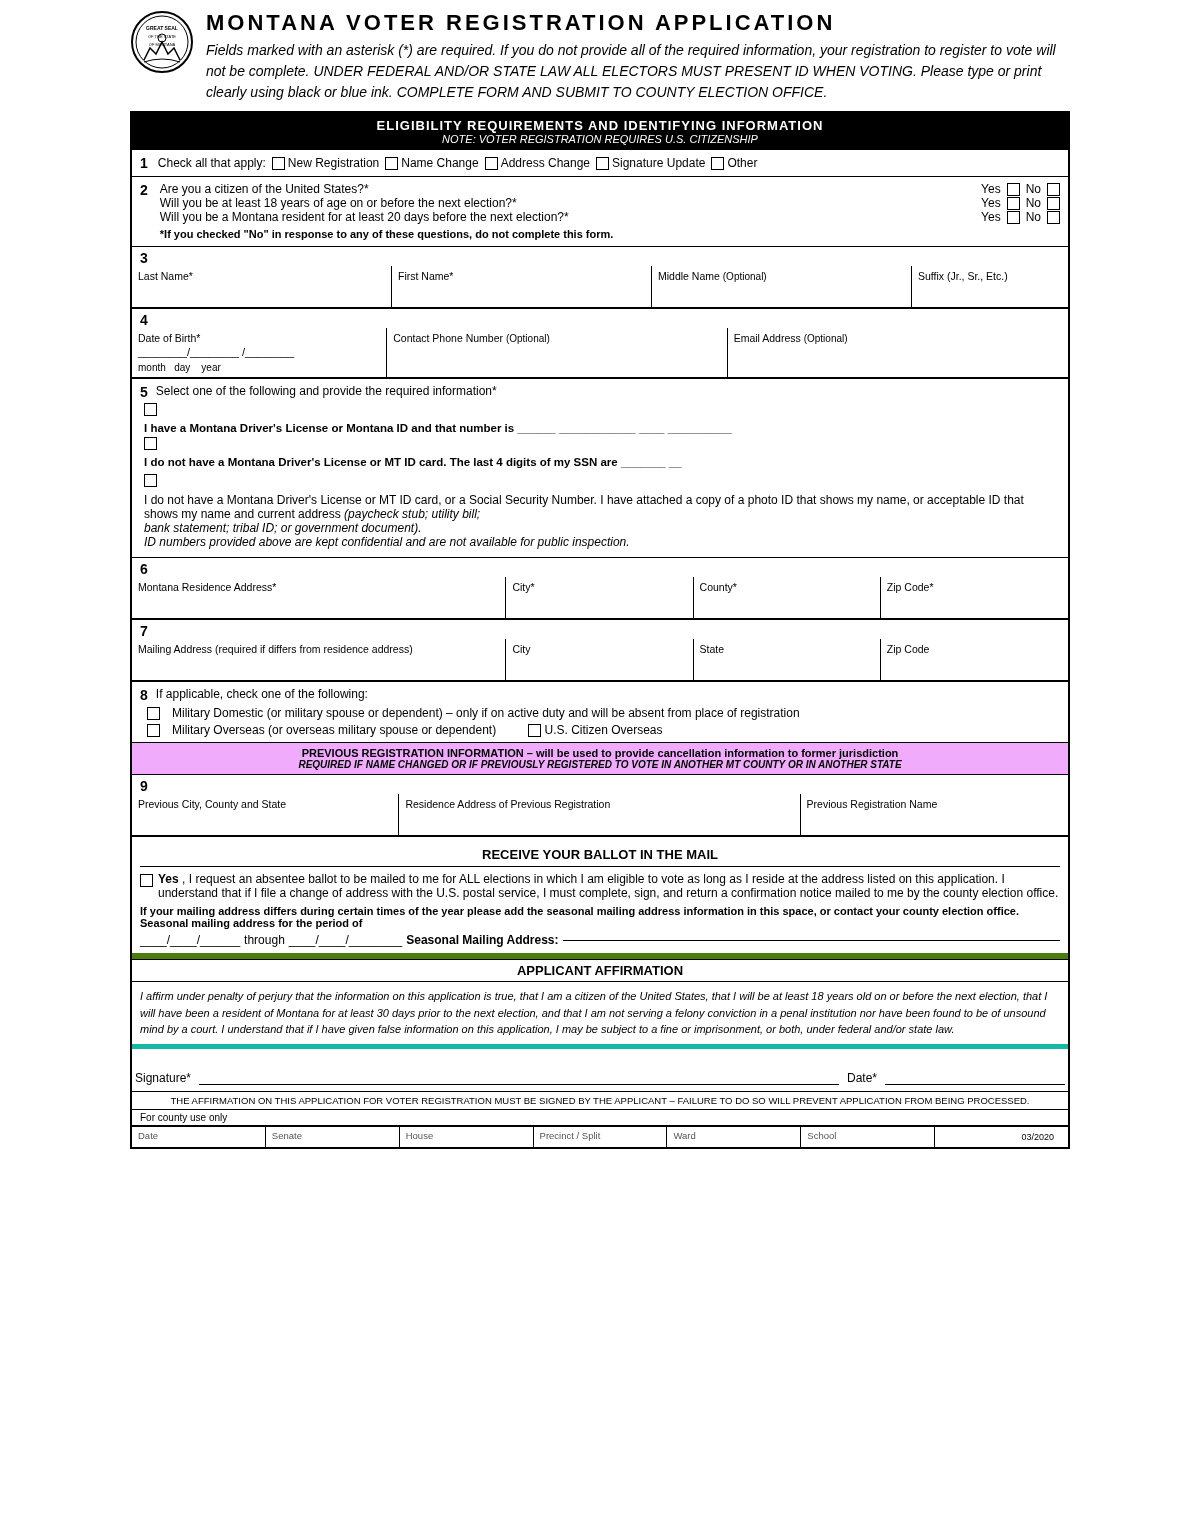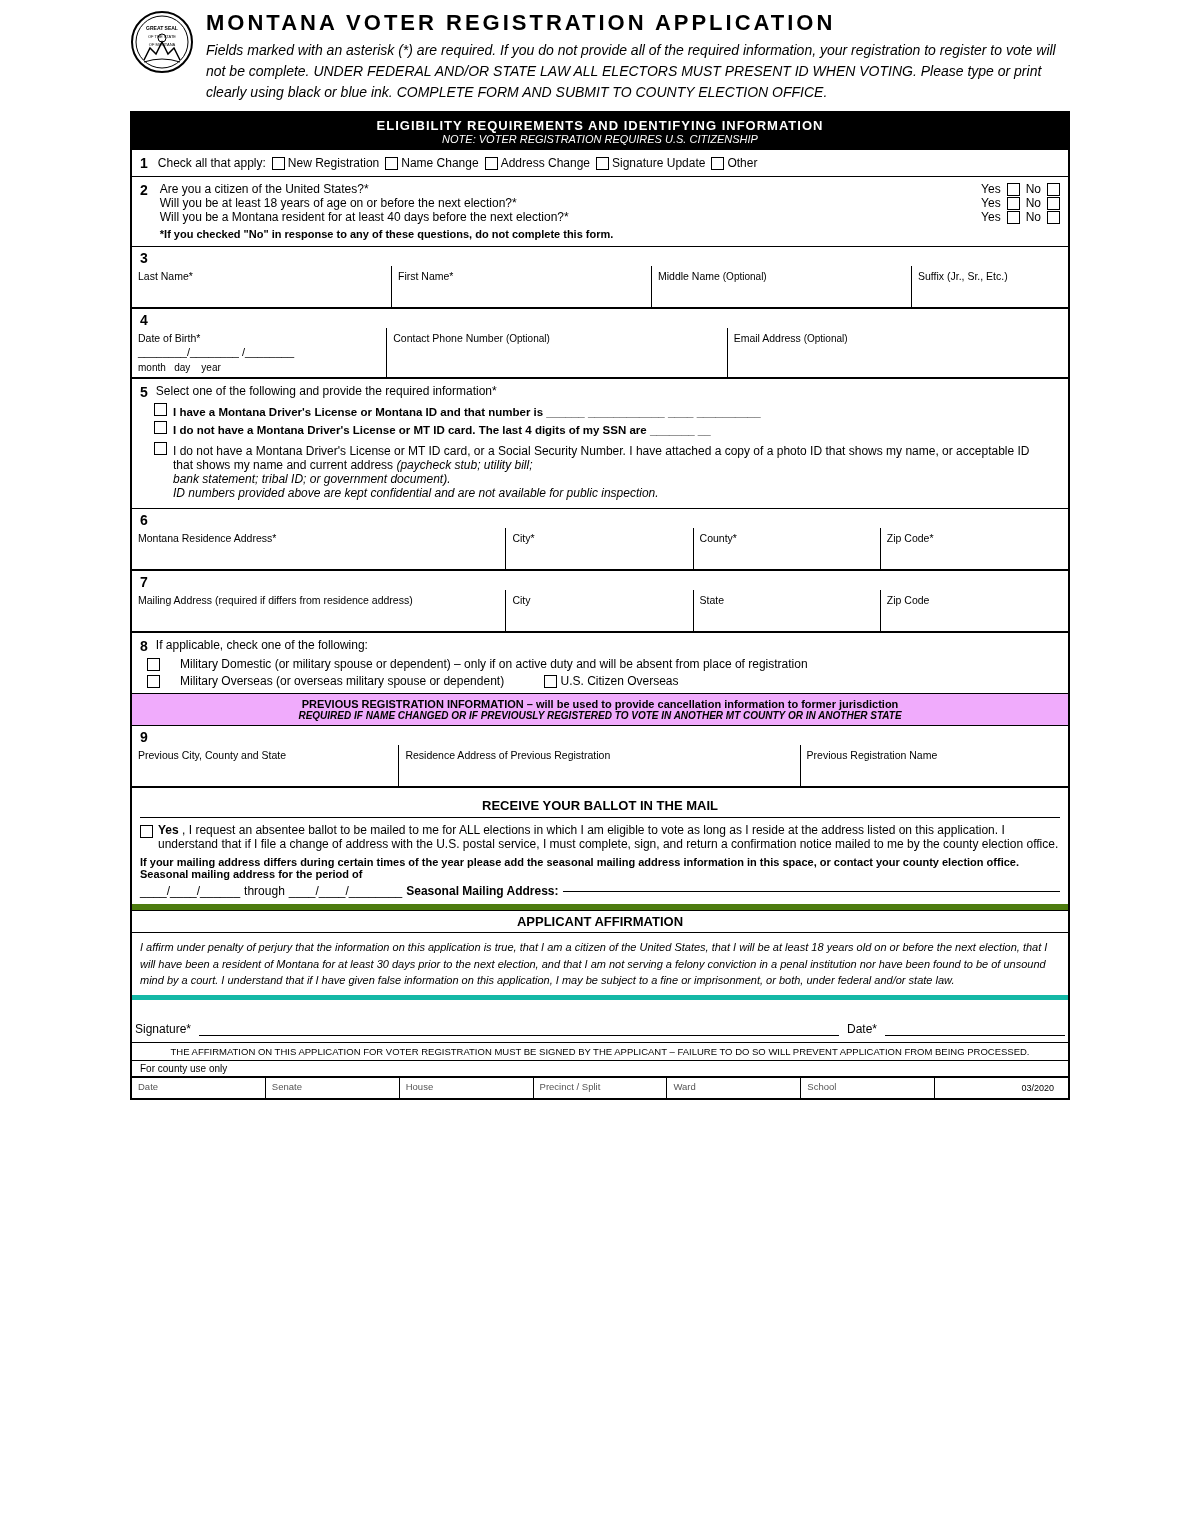--- a/index.html
+++ b/index.html
@@ -111,25 +111,26 @@
     .cell-value {
       font-size: 11px;
       min-height: 14px;
     }
     .optional { font-weight: normal; font-size: 10px; }
     .section5 { padding: 5px 8px; border-bottom: 1px solid #000; }
     .section5-item {
       display: flex;
       align-items: baseline;
       gap: 6px;
-      margin: 3px 14px;
+      margin: 3px 4px;
+      flex-direction: column;
     }
     .section8 { padding: 5px 8px; border-bottom: 1px solid #000; }
     .section8-items { display: flex; flex-direction: column; gap: 3px; margin-top: 3px; }
-    .mil-row { display: flex; align-items: center; gap: 20px; flex-wrap: wrap; padding-left: 7px; }
+    .mil-row { display: flex; align-items: center; gap: 12px; flex-wrap: wrap; padding-left: 7px; }
     .prev-reg-header {
       background: #f0abfc;
       border-bottom: 1px solid #000;
       padding: 4px 8px;
       text-align: center;
     }
     .prev-reg-header .title { font-weight: bold; font-size: 11px; }
     .prev-reg-header .subtitle { font-size: 10px; font-style: italic; font-weight: bold; }
     .ballot-section { padding: 6px 8px; border-bottom: 6px solid #4d7c0f; }
     .ballot-header { text-align: center; font-weight: bold; font-size: 13px; padding: 4px; border-bottom: 1px solid #000; }
@@ -226,21 +227,21 @@
         <div class="yes-no-item">
           <span>Will you be at least 18 years of age on or before the next election?*</span>
           <div class="yes-no-group">
             <span>Yes</span>
             <span class="checkbox"></span>
             <span>No</span>
             <span class="checkbox"></span>
           </div>
         </div>
         <div class="yes-no-item">
-          <span>Will you be a Montana resident for at least 40 days before the next election?*</span>
+          <span>Will you be a Montana resident for at least 20 days before the next election?*</span>
           <div class="yes-no-group">
             <span>Yes</span>
             <span class="checkbox"></span>
             <span>No</span>
             <span class="checkbox"></span>
           </div>
         </div>
         <div style="margin-top:3px;">
           <span style="font-weight:bold; font-size:11px;">*If you checked "No" in response to any of these questions, do not complete this form.</span>
         </div>

